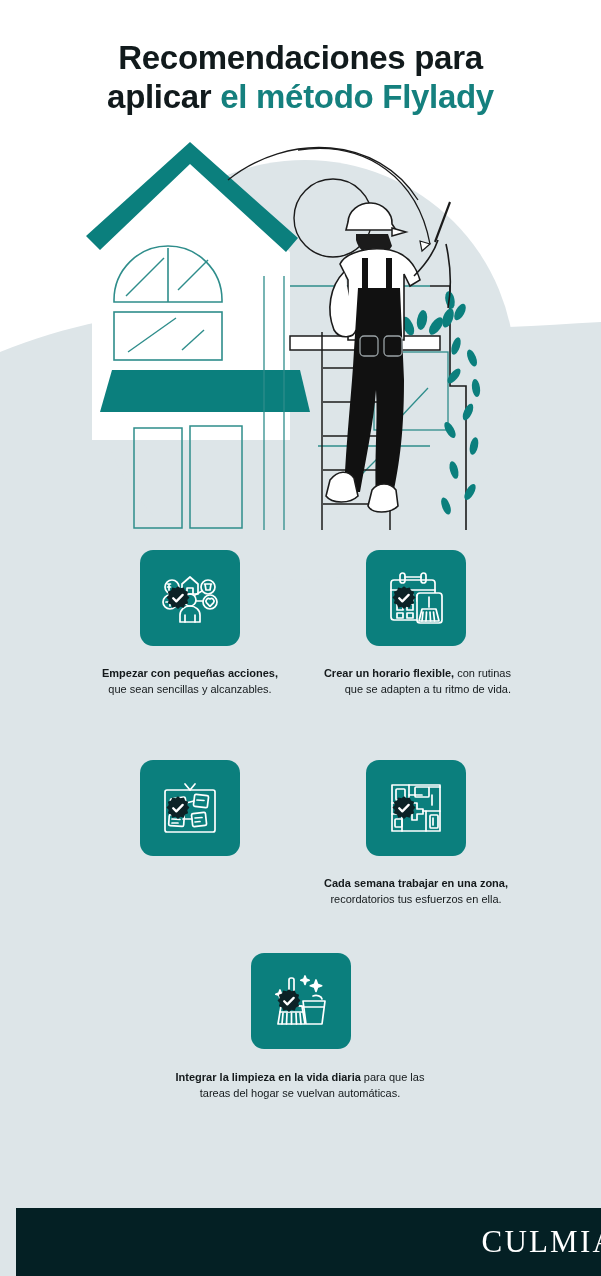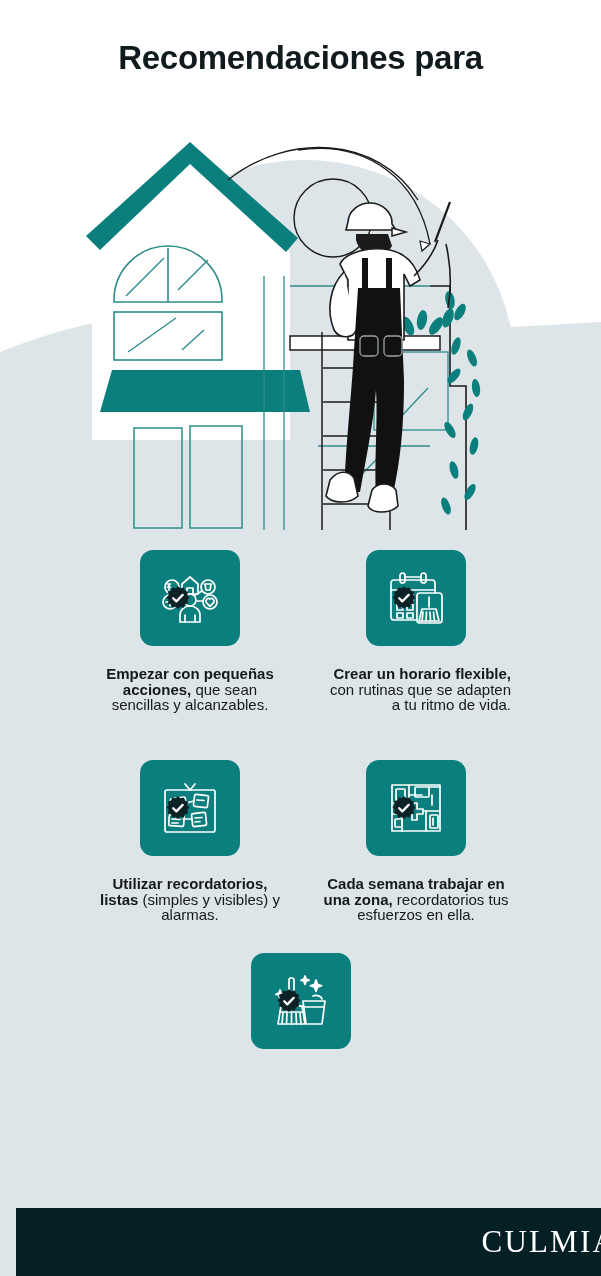--- a/index.html
+++ b/index.html
@@ -32,21 +32,21 @@
     position:absolute;width:100px;height:96px;
     background:#0b7f7d;border-radius:13px;z-index:6;
   }
   .card svg{position:absolute;left:50%;top:50%;transform:translate(-50%,-50%);}
   .badge{
     position:absolute;width:25px;height:25px;left:50%;margin-left:-12.5px;
     bottom:-12px;z-index:8;
   }
   .caption{
     position:absolute;z-index:6;text-align:center;
-    font-size:15px;line-height:15.6px;color:#14191b;width:190px;
+    font-size:11px;line-height:15.6px;color:#14191b;width:190px;
   }
   .caption b{font-weight:bold;}
 
   
   .footer{
     position:absolute;left:16px;bottom:0;width:601px;height:68px;
     background:#042024;z-index:9;
     display:flex;align-items:center;justify-content:flex-end;
   }
   .logo{
@@ -63,20 +63,21 @@
     <rect x="0" y="0" width="601" height="1276" fill="#ffffff"></rect>
     <path d="M0,352 C90,316 190,300 300,318 C400,334 500,328 601,322 L601,1276 L0,1276 Z" fill="#dde5e8"></path>
   </svg>
 
   <svg class="bg-circle" style="left:95px;top:160px;width:420px;height:420px;" viewBox="0 0 420 420">
     <circle cx="210" cy="210" r="210" fill="#dde5e8"></circle>
   </svg>
 
   <div class="title-wrap">
     <div class="title-line">Recomendaciones para</div>
+    <div class="title-line"><span>aplicar </span><span class="title-teal">el método Flylady</span></div>
   </div>
 
   <svg class="illus" viewBox="0 0 452 390">
     <defs>
       <clipPath id="circClip">
           <circle cx="227" cy="210" r="210"></circle>
         </clipPath>
     </defs>
 
     <g>
@@ -261,23 +262,20 @@
         <line x1="34" y1="41" x2="39" y2="40.5"></line>
         <line x1="25" y1="22" x2="33" y2="20"></line>
         <line x1="22" y1="38" x2="31" y2="38"></line>
       </g>
     </svg>
     <svg class="badge" viewBox="0 0 24 24">
       <path d="M12,0.6 l2.4,2.1 l3.1,-0.8 l1.2,3 l3,1.2 l-0.8,3.1 l2.1,2.4 l-2.1,2.4 l0.8,3.1 l-3,1.2 l-1.2,3 l-3.1,-0.8 l-2.4,2.1 l-2.4,-2.1 l-3.1,0.8 l-1.2,-3 l-3,-1.2 l0.8,-3.1 l-2.1,-2.4 l2.1,-2.4 l-0.8,-3.1 l3,-1.2 l1.2,-3 l3.1,0.8 Z" fill="#0c2226"></path>
       <path d="M7.4,12.2 l3,3 l6.1,-6.2" fill="none" stroke="#ffffff" stroke-width="2.2" stroke-linecap="round" stroke-linejoin="round"></path>
     </svg>
   </div>
-  <div class="caption" style="left:95px;top:876px;">
-    <b>Utilizar recordatorios, listas</b><span> (simples y visibles) y alarmas.</span>
-  </div>
 
   <div class="card" style="left:366px;top:760px;">
     <svg width="56" height="54" viewBox="0 0 56 54">
       <g fill="none" stroke="#ffffff" stroke-width="1.7" stroke-linecap="round" stroke-linejoin="round">
         <rect x="4" y="4" width="48" height="46"></rect>
         <line x1="21" y1="4" x2="21" y2="22"></line>
         <line x1="4" y1="22" x2="21" y2="22"></line>
         <rect x="8" y="8" width="9" height="11" rx="1"></rect>
         <line x1="21" y1="14" x2="34" y2="14"></line>
         <rect x="27" y="6" width="14" height="10" rx="1"></rect>
@@ -320,18 +318,21 @@
         <path d="M44,6 l1.5,4.2 l4.2,1.5 l-4.2,1.5 l-1.5,4.2 l-1.5,-4.2 l-4.2,-1.5 l4.2,-1.5 Z" fill="#ffffff"></path>
         <path d="M33,2 l1.1,3.1 l3.1,1.1 l-3.1,1.1 l-1.1,3.1 l-1.1,-3.1 l-3.1,-1.1 l3.1,-1.1 Z" fill="#ffffff"></path>
         <path d="M8,16 l1.1,3.1 l3.1,1.1 l-3.1,1.1 l-1.1,3.1 l-1.1,-3.1 l-3.1,-1.1 l3.1,-1.1 Z" fill="#ffffff"></path>
       </g>
     </svg>
     <svg class="badge" viewBox="0 0 24 24">
       <path d="M12,0.6 l2.4,2.1 l3.1,-0.8 l1.2,3 l3,1.2 l-0.8,3.1 l2.1,2.4 l-2.1,2.4 l0.8,3.1 l-3,1.2 l-1.2,3 l-3.1,-0.8 l-2.4,2.1 l-2.4,-2.1 l-3.1,0.8 l-1.2,-3 l-3,-1.2 l0.8,-3.1 l-2.1,-2.4 l2.1,-2.4 l-0.8,-3.1 l3,-1.2 l1.2,-3 l3.1,0.8 Z" fill="#0c2226"></path>
       <path d="M7.4,12.2 l3,3 l6.1,-6.2" fill="none" stroke="#ffffff" stroke-width="2.2" stroke-linecap="round" stroke-linejoin="round"></path>
     </svg>
   </div>
+  <div class="caption" style="left:160px;top:1070px;width:280px;">
+    <b>Integrar la limpieza en la vida diaria</b><span> para que las tareas del hogar se vuelvan automáticas.</span>
+  </div>
 
   <div class="footer">
     <div class="logo">CULMIA</div>
   </div>
 
 </div>
 
 </body></html>

